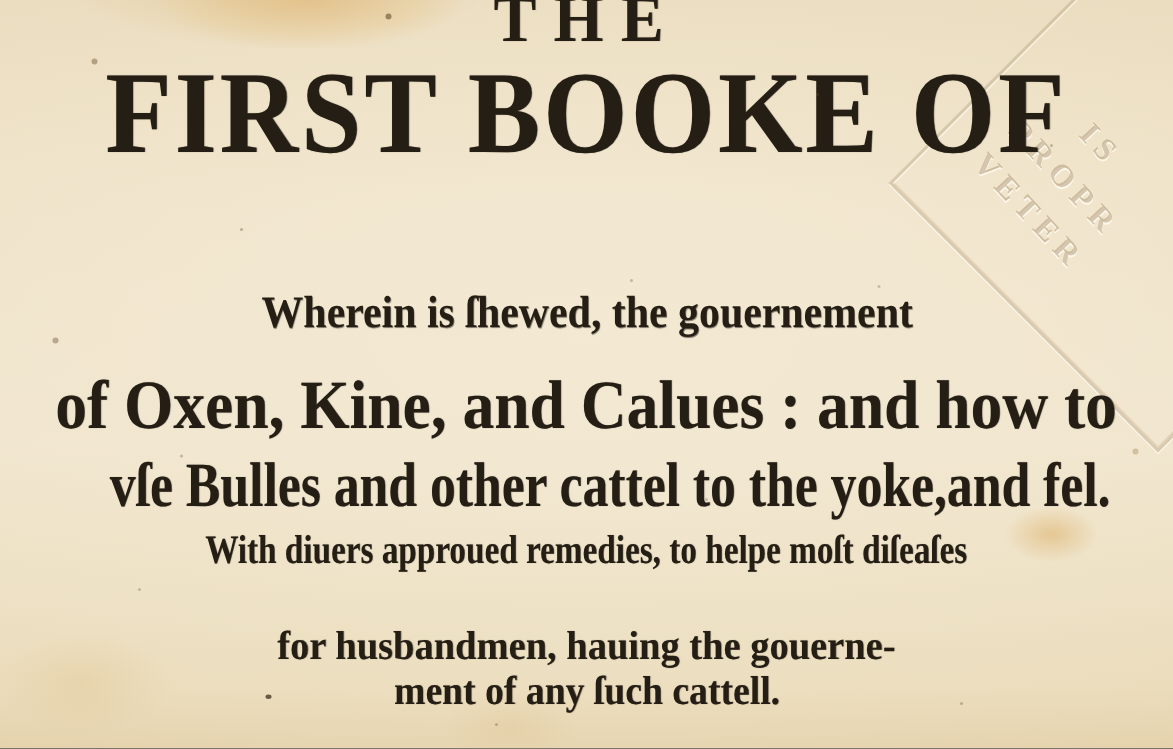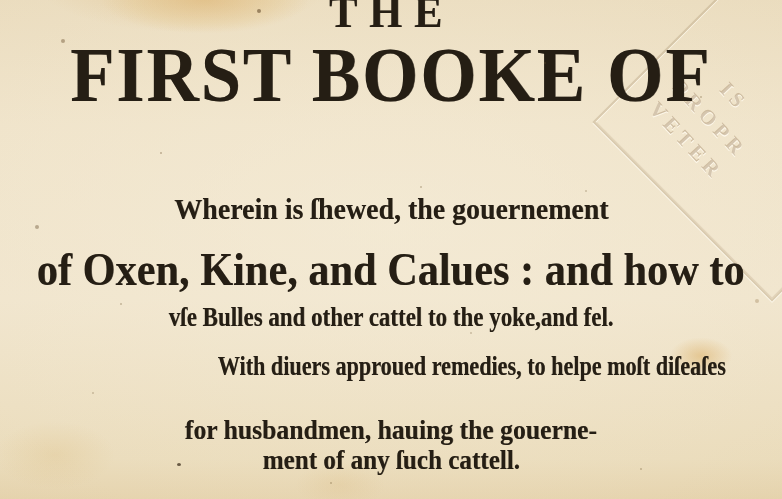--- a/index.html
+++ b/index.html
@@ -36,24 +36,24 @@
   .l-the > span { transform: scaleX(0.97); }
   .l-first   { top: 36px;  font-size: 78px; letter-spacing: 2px; }
   .l-first > span { transform: scaleX(0.93); }
   .l-cattel  { top: 110px; font-size: 62px; letter-spacing: 9px; }
   .l-cattel > span { transform: scaleX(0.80); }
 
   .l-wherein { top: 194px; font-size: 30px; }
   .l-wherein > span { transform: scaleX(0.93); }
   .l-oxen    { top: 247px; font-size: 46px; }
   .l-oxen > span { transform: scaleX(0.92); }
-  .l-bulles  { top: 303px; font-size: 28px; }
+  .l-bulles  { top: 303px; font-size: 42px; }
   .l-bulles > span { transform: scaleX(0.82); }
 
-  .l-blurb1  { top: 353px; font-size: 27px; text-align: right; }
+  .l-blurb1  { top: 353px; font-size: 27px; }
   .l-blurb1 > span { transform: scaleX(0.82); }
   .l-blurb2  { top: 385px; font-size: 27px; }
   .l-blurb2 > span { transform: scaleX(0.84); }
   .l-blurb3  { top: 417px; font-size: 27px; }
   .l-blurb3 > span { transform: scaleX(0.95); }
   .l-blurb4  { top: 447px; font-size: 27px; }
   .l-blurb4 > span { transform: scaleX(0.93); }
 
   
   .stamp-diamond {

